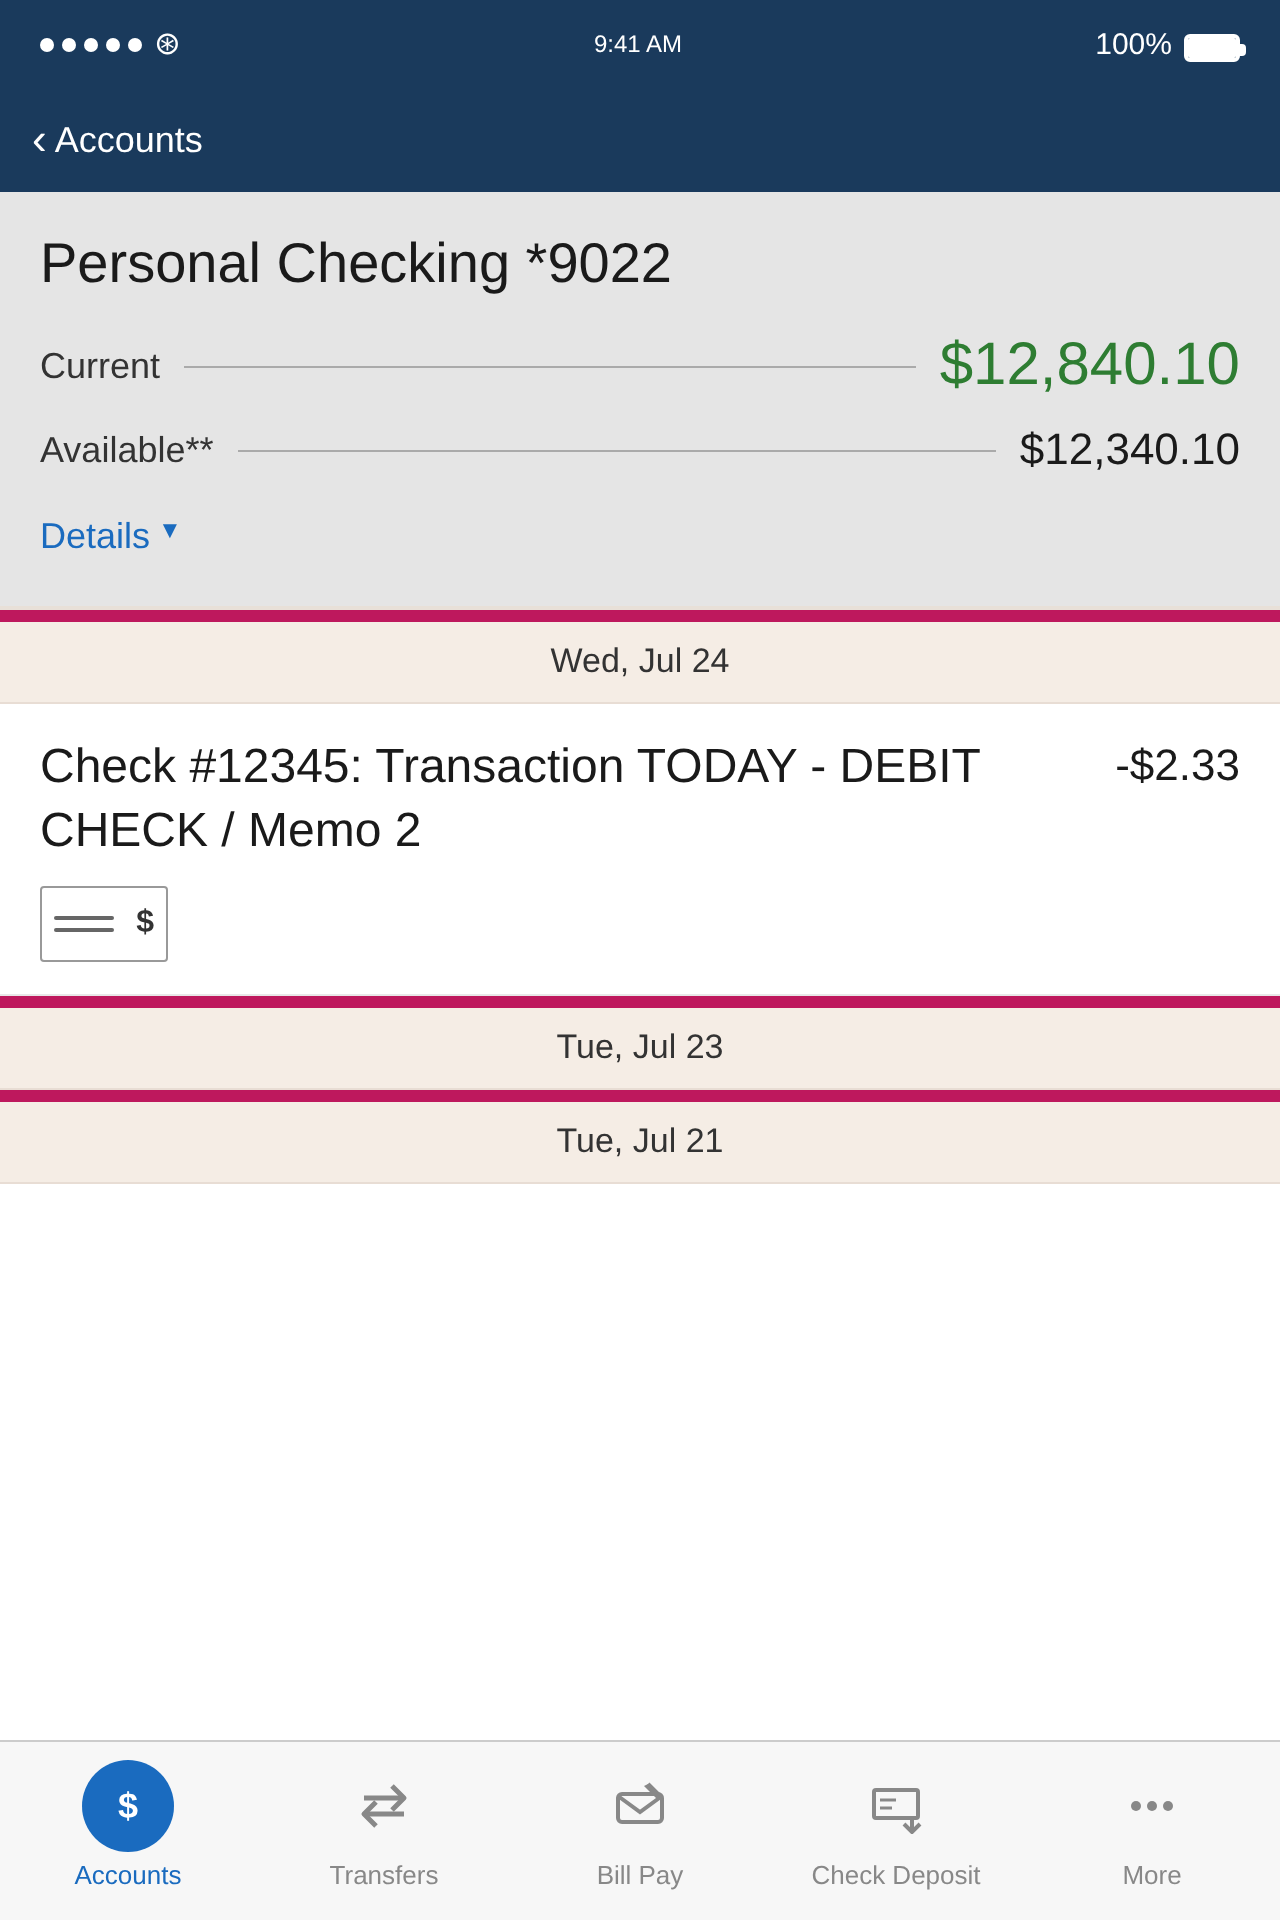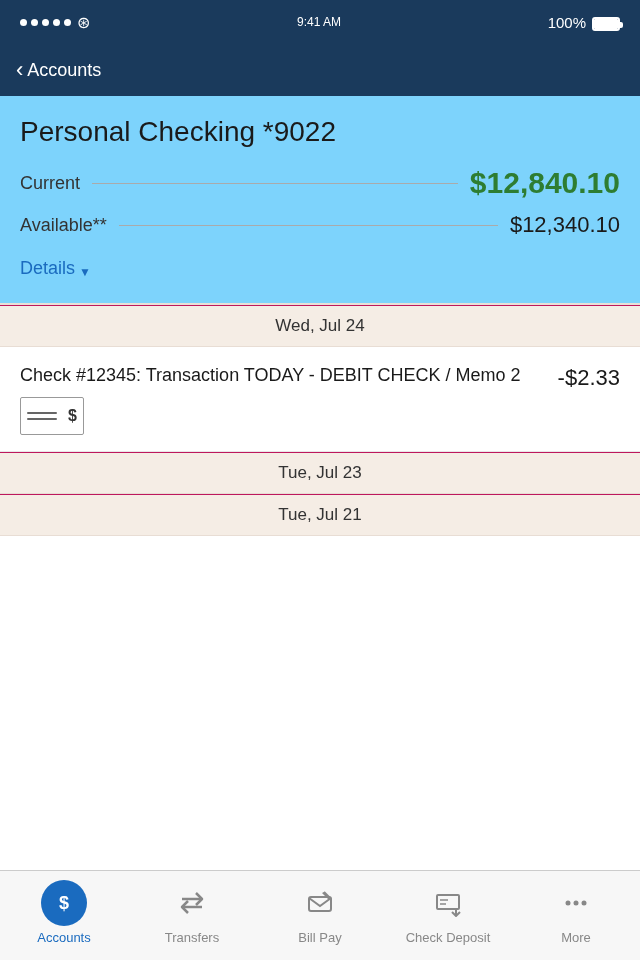--- a/index.html
+++ b/index.html
@@ -54,21 +54,21 @@
     .back-button {
       display: flex; align-items: center; gap: 4px; color: white;
       font-size: 18px; cursor: pointer;
     }
     .back-chevron { font-size: 22px; font-weight: 300; }
     .back-label { font-size: 18px; font-weight: 400; }
     .nav-title { color: white; font-size: 22px; font-weight: 700; margin-left: 4px; }
 
     
     .account-info {
-      background: #7dd3fc;
+      background: #e5e5e5;
       padding: 20px 20px 10px;
     }
     .account-name {
       font-size: 28px;
       font-weight: 400;
       color: #1a1a1a;
       margin-bottom: 18px;
     }
     .balance-row {
       display: flex;
@@ -82,68 +82,68 @@
     }
     .balance-line {
       flex: 1;
       height: 1px;
       background: #aaa;
       margin: 0 12px;
     }
     .current-balance {
       font-size: 30px;
       color: #2e7d32;
-      font-weight: 700;
+      font-weight: 400;
     }
     .available-balance {
       font-size: 22px;
       color: #1a1a1a;
       font-weight: 400;
     }
     .details-link {
       color: #1a6bbf;
       font-size: 18px;
       cursor: pointer;
       display: inline-flex;
-      align-items: flex-end;
+      align-items: flex-start;
       gap: 4px;
       margin-top: 8px;
       padding-bottom: 14px;
     }
     .details-arrow { font-size: 12px; }
 
     
     .section-divider {
       height: 2px;
       background: #e8e0d8;
     }
 
     
     .date-header {
       background: #f5ede5;
       padding: 10px 20px;
       text-align: center;
       font-size: 17px;
       color: #333;
       border-bottom: 1px solid #e8ddd4;
-      border-top: 1px solid #be185d;
+      border-top: 6px solid #be185d;
     }
 
     
     .transaction-item {
       background: white;
       padding: 16px 20px 16px;
       display: flex;
       justify-content: space-between;
       align-items: flex-start;
       border-bottom: 1px solid #e8e8e8;
     }
     .transaction-left { flex: 1; padding-right: 16px; }
     .transaction-desc {
-      font-size: 18px;
+      font-size: 24px;
       color: #1a1a1a;
       line-height: 1.35;
       margin-bottom: 10px;
     }
     .check-icon {
       width: 64px; height: 38px;
       border: 1px solid #999;
       border-radius: 2px;
       display: flex; align-items: center; justify-content: space-between;
       padding: 4px 6px;

